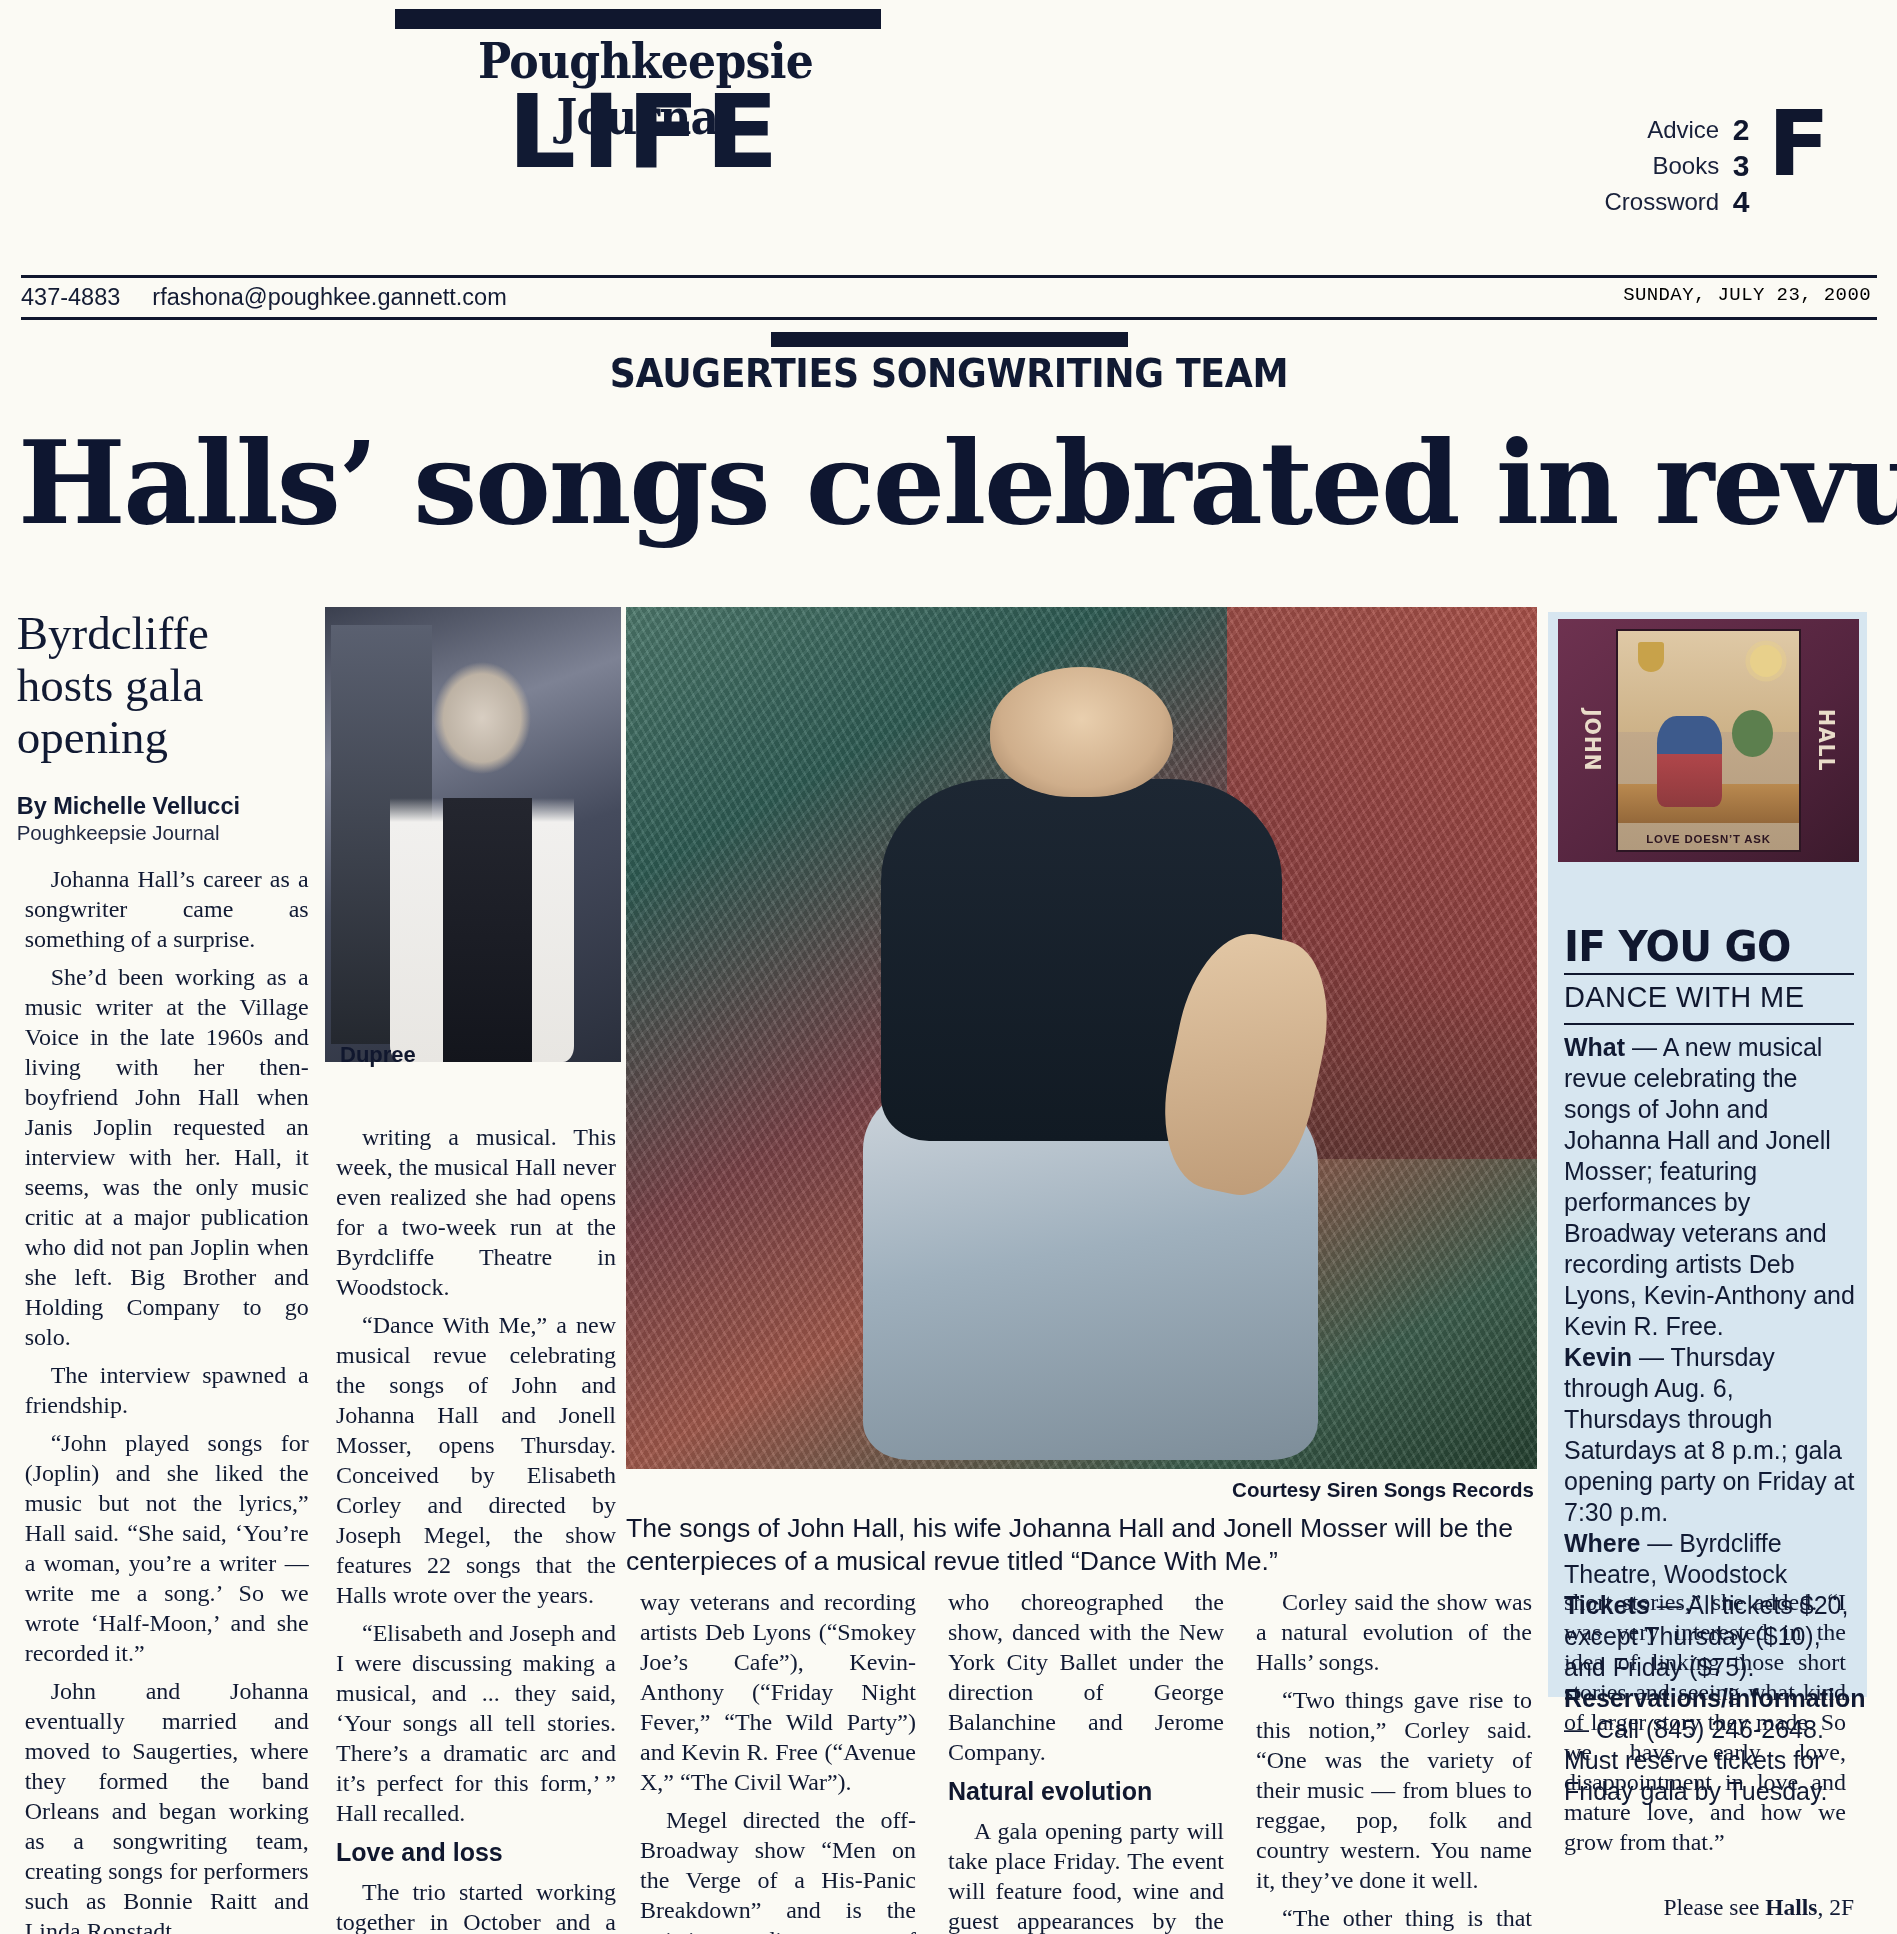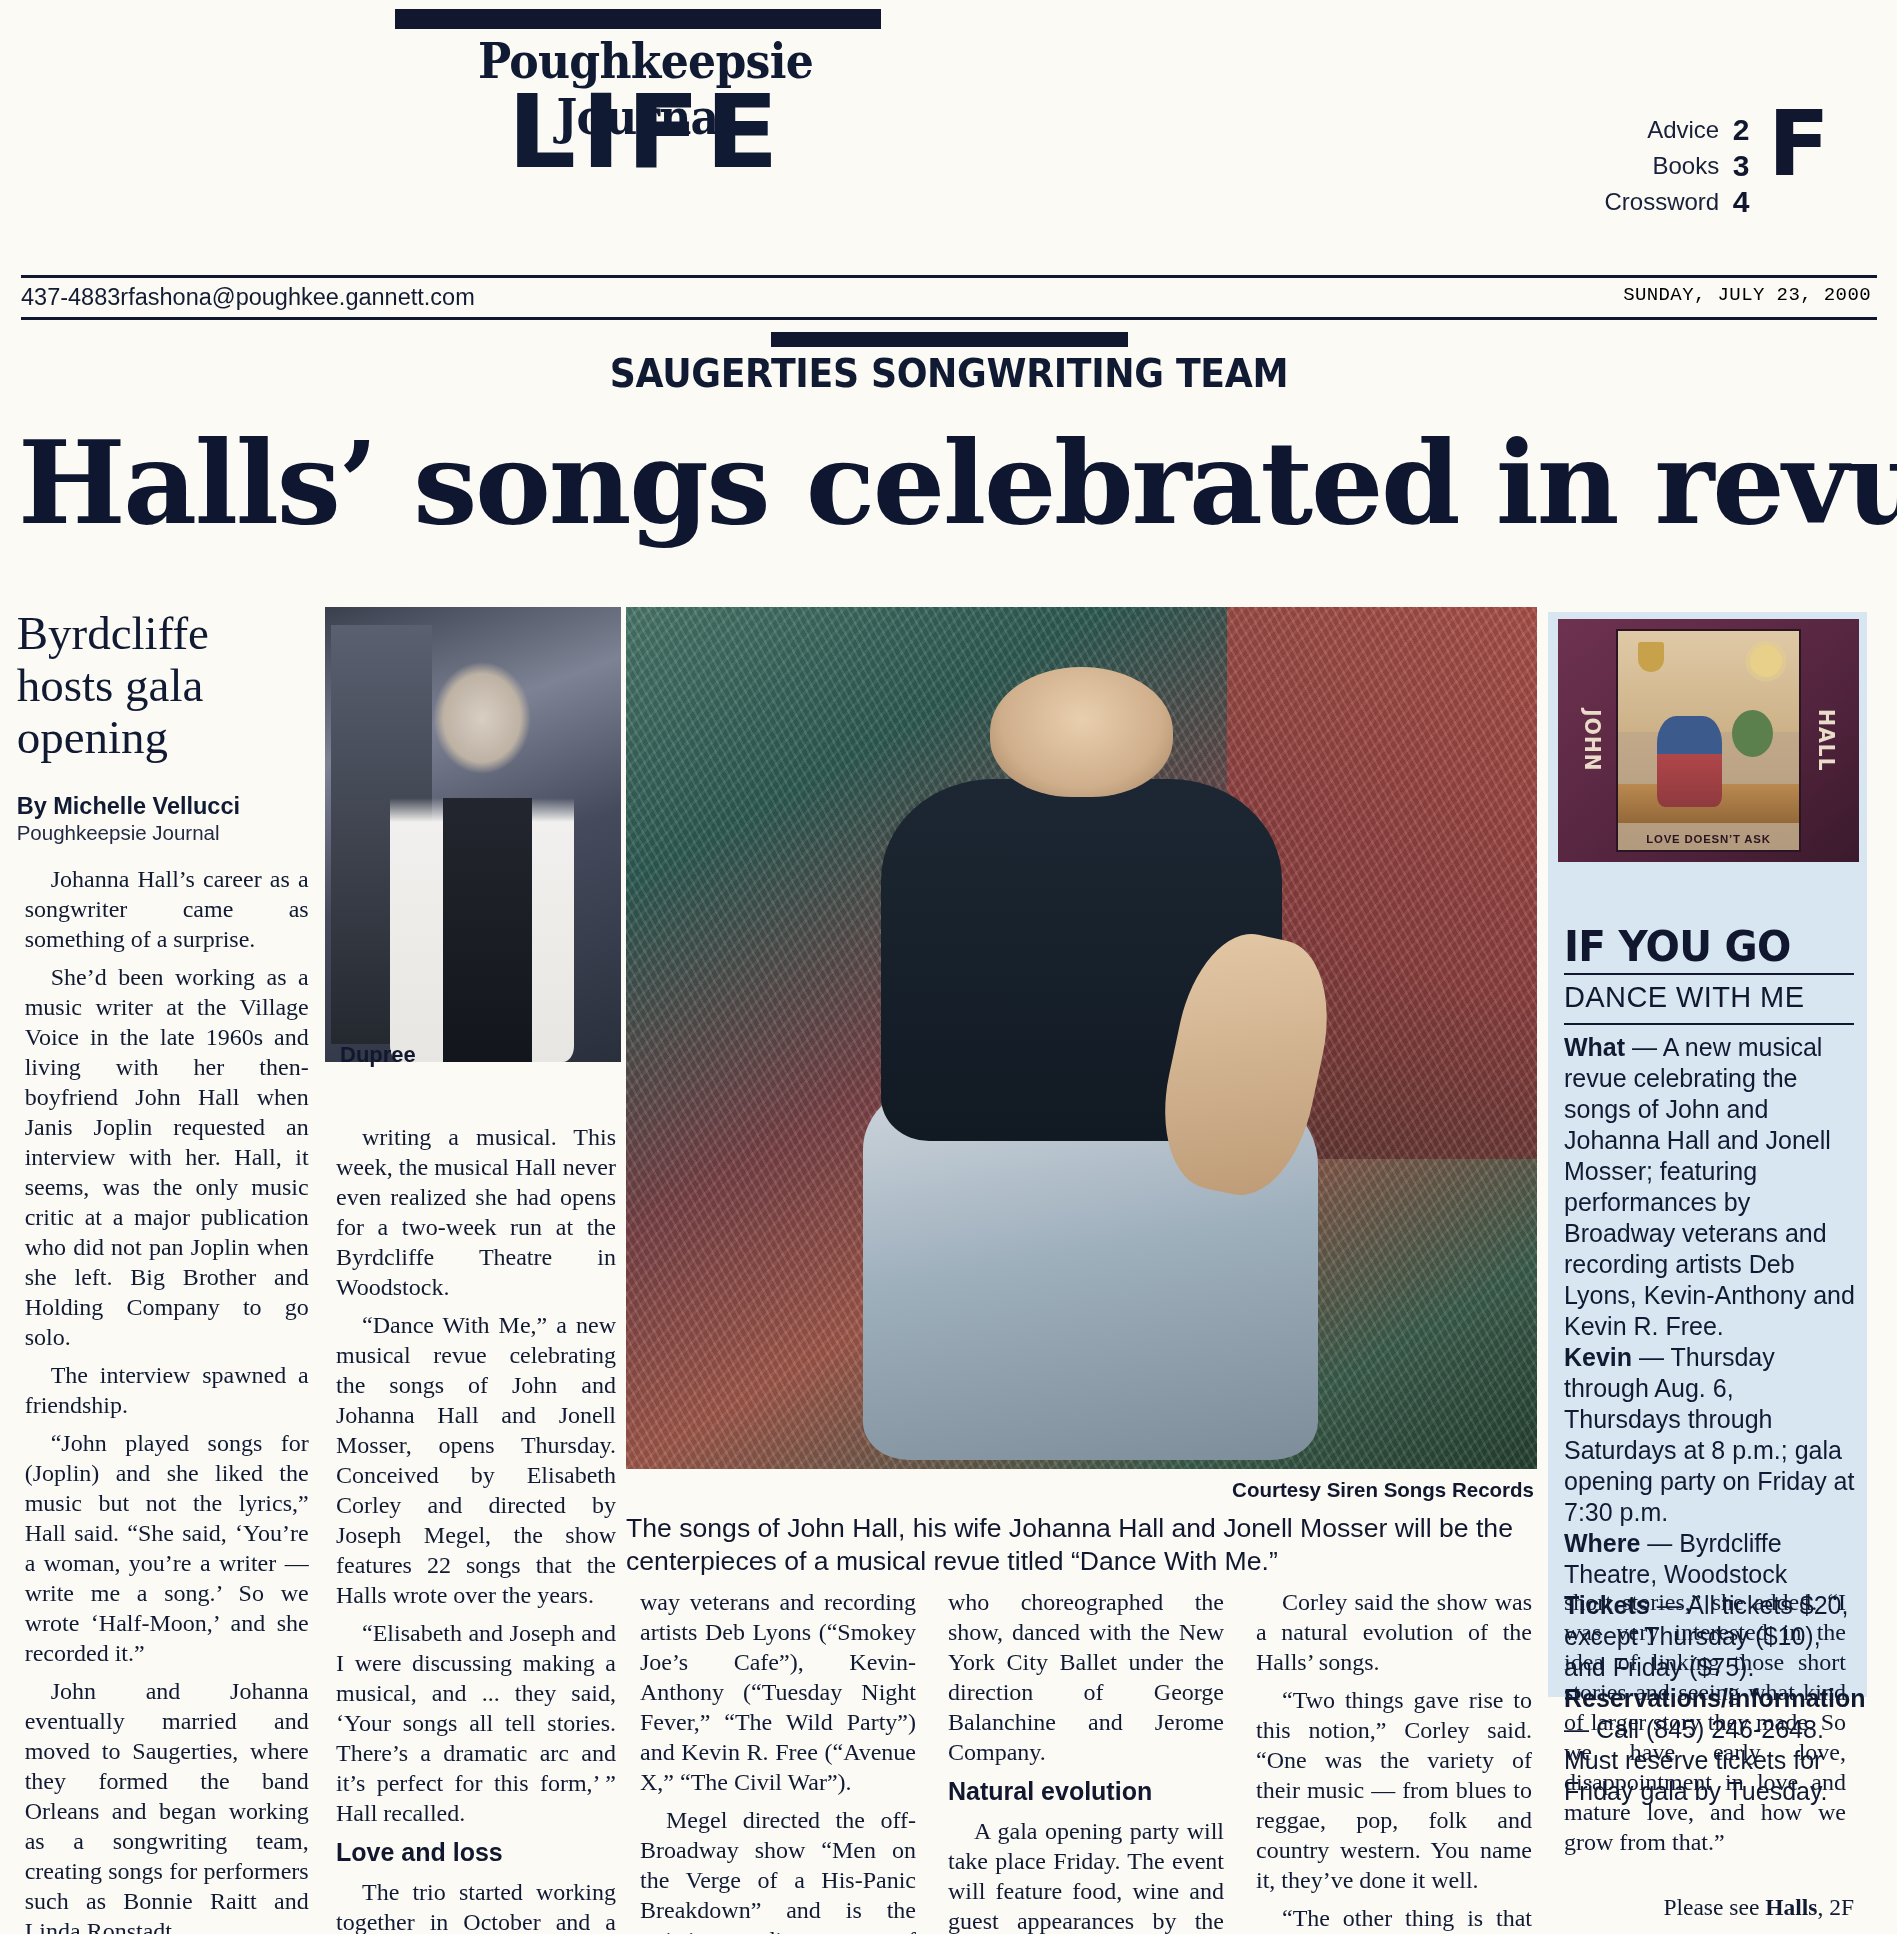--- a/index.html
+++ b/index.html
@@ -55,21 +55,21 @@
   }
 
   
   .strip{
     position:absolute;left:21px;right:21px;top:275px;height:39px;
     border-top:3px solid #10172e;border-bottom:3px solid #10172e;
   }
   .strip-left{
     position:absolute;left:0;top:6px;
     font-family:"Liberation Sans", sans-serif;font-size:23.5px;color:#131b33;
-    display:flex;
+    display:flex;gap:32px;
   }
   .strip-right{
     position:absolute;right:6px;top:6px;
     font-family:Liberation Mono, monospace;font-size:19px;color:#000000;
     letter-spacing:0.4px;
   }
 
   
   .kicker-rule{
     position:absolute;left:calc(50% - 178px);top:332px;width:357px;height:15px;background:#10172e;
@@ -390,21 +390,21 @@
   <div class="bodycol" id="col2">
     <p>writing a musical. This week, the musical Hall never even realized she had opens for a two-week run at the Byrdcliffe Theatre in Woodstock.</p>
     <p>“Dance With Me,” a new musical revue celebrating the songs of John and Johanna Hall and Jonell Mosser, opens Thursday. Conceived by Elisabeth Corley and directed by Joseph Megel, the show features 22 songs that the Halls wrote over the years.</p>
     <p>“Elisabeth and Joseph and I were discussing making a musical, and ... they said, ‘Your songs all tell stories. There’s a dramatic arc and it’s perfect for this form,’ ” Hall recalled.</p>
     <p class="subhead">Love and loss</p>
     <p>The trio started working together in October and a story fell into place about love, loss and what is gained in what is lost. They called it “Dance With Me,” named for the title track of one of John Hall’s albums.</p>
 
   </div>
 
   <div class="bodycol" id="col3">
-    <p style="text-indent:0">way veterans and recording artists Deb Lyons (“Smokey Joe’s Cafe”), Kevin-Anthony (“Tuesday Night Fever,” “The Wild Party”) and Kevin R. Free (“Avenue X,” “The Civil War”).</p>
+    <p style="text-indent:0">way veterans and recording artists Deb Lyons (“Smokey Joe’s Cafe”), Kevin-Anthony (“Friday Night Fever,” “The Wild Party”) and Kevin R. Free (“Avenue X,” “The Civil War”).</p>
     <p>Megel directed the off-Broadway show “Men on the Verge of a His-Panic Breakdown” and is the artistic director of Playwrights Theatre of New Jersey.</p>
 
   </div>
 
   <div class="bodycol" id="col4">
     <p style="text-indent:0">who choreographed the show, danced with the New York City Ballet under the direction of George Balanchine and Jerome Company.</p>
     <p class="subhead">Natural evolution</p>
     <p>A gala opening party will take place Friday. The event will feature food, wine and guest appearances by the Halls, Mosser, Frankfurt and longtime John Hall collaborator and Woodstock resident Robbie Dupree.</p>
   </div>
 

